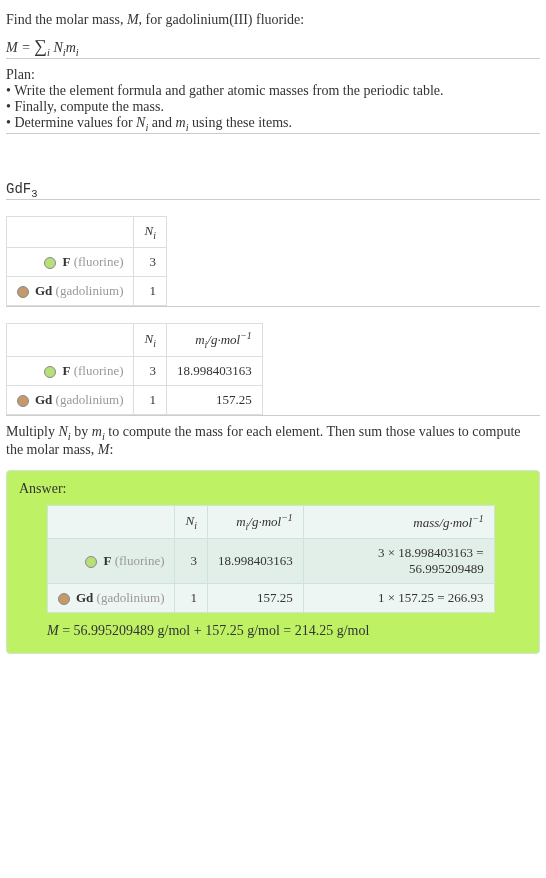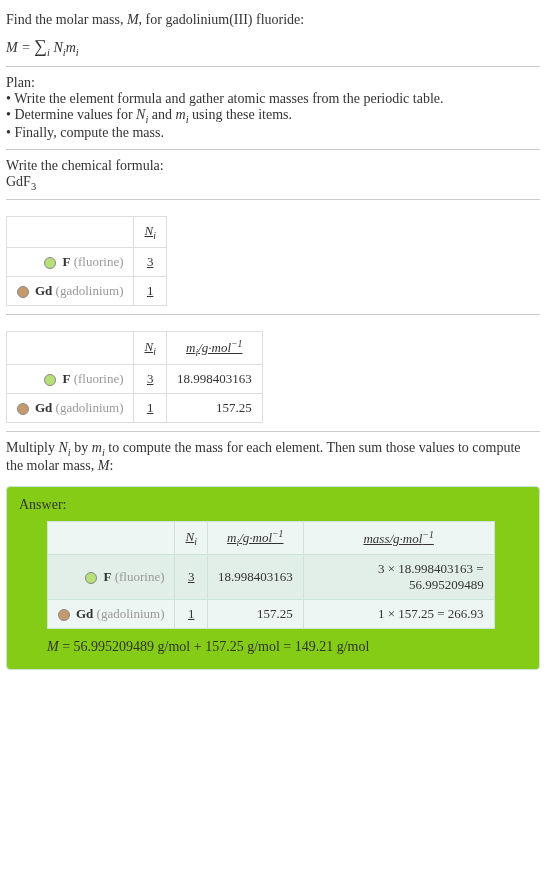--- a/index.html
+++ b/index.html
@@ -7,21 +7,21 @@
     font-size: 14px;
     color: #333;
     margin: 0;
     padding: 4px 6px;
     width: 546px;
     box-sizing: border-box;
     background: #fff;
   }
   .section {
     border-bottom: 1px solid #ccc;
-    padding: 8px 0 8px 0;
+    padding: 8px 0 0 0;
   }
   .formula {
     font-style: italic;
     margin-top: 8px;
   }
   .sub { font-size: 0.75em; vertical-align: sub; font-style: italic; }
   .sup { font-size: 0.75em; vertical-align: super; }
   table {
     border-collapse: collapse;
     margin-top: 8px;
@@ -41,58 +41,57 @@
     width: 10px;
     height: 10px;
     border-radius: 50%;
     margin-right: 6px;
     vertical-align: middle;
     border: 1px solid #888;
   }
   .elname { font-weight: bold; }
   .elparen { color: #999; }
   .answer-box {
-    background: #84cc16;
+    background: #bef264;
     border: 1px solid #cde3db;
     border-radius: 4px;
     padding: 10px 12px 14px 12px;
     margin-top: 6px;
   }
   .answer-box table th, .answer-box table td {
     background: #eef6f3;
     border-color: #cde3db;
   }
   .answer-box table tr:nth-child(even) td { background: #e2efe9; }
   .ans-label { margin-bottom: 6px; }
-  .center { text-align: center; text-decoration: underline; }
+  .center { text-align: right; }
   .mline { margin-top: 10px; font-style: italic; }
   .it { font-style: italic; }
-  .chem { font-family: Liberation Serif, serif; }
+  .chem { font-family: Liberation Mono, monospace; margin-top: 39px; }
 </style>
 </head>
 <body>
 
 <div class="section">
   <div>
     Find the molar mass, <span class="it">M</span>, for gadolinium(III) fluoride:
   </div>
   <div class="formula">
     M = <span style="font-size:18px;">∑</span><span class="sub">i</span> N<span class="sub">i</span>m<span class="sub">i</span>
   </div>
 </div>
 
 <div class="section">
   <div>Plan:</div>
   <div>• Write the element formula and gather atomic masses from the periodic table.</div>
+  <div>• Finally, compute the mass.</div>
   <div>• Determine values for <span class="it">N<span class="sub">i</span></span> and <span class="it">m<span class="sub">i</span></span> using these items.</div>
-  <div>• Finally, compute the mass.</div>
 </div>
 
 <div class="section">
-  <div>Write the chemical formula:</div>
   <div class="chem">
     <span>GdF</span><span class="sub" style="font-style:normal">3</span>
   </div>
 </div>
 
 <div class="section">
   <table>
     <tbody>
         <tr>
       <th></th>
@@ -157,16 +156,16 @@
       </tr>
       <tr>
         <td><span class="dot" style="background:#c49a6c"></span><span class="elname">Gd</span> <span class="elparen">(gadolinium)</span></td>
         <td class="center">1</td>
         <td>157.25</td>
         <td>1 × 157.25 = 266.93</td>
       </tr>
     </tbody>
       </table>
     <div class="mline">
-      M <span style="font-style:normal">= 56.995209489 g/mol + 157.25 g/mol = 149.21 g/mol</span>
+      M <span style="font-style:normal">= 56.995209489 g/mol + 157.25 g/mol = 214.25 g/mol</span>
     </div>
   </div>
 </div>
 
 </body></html>

